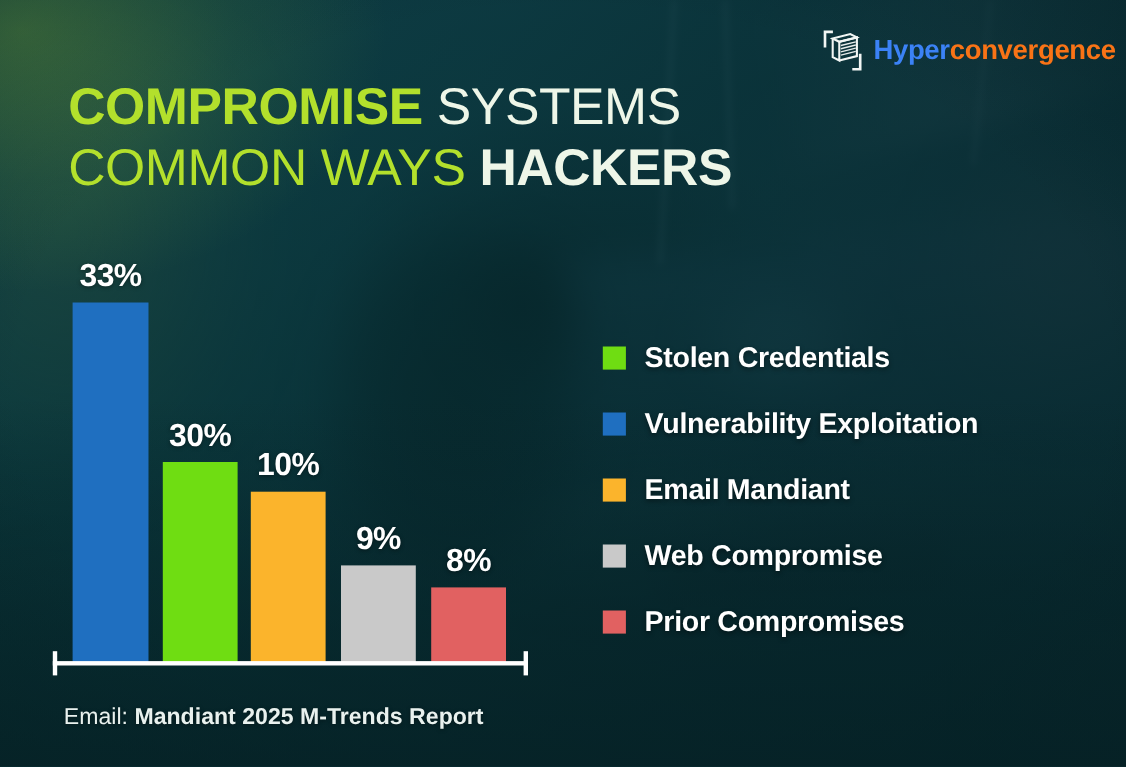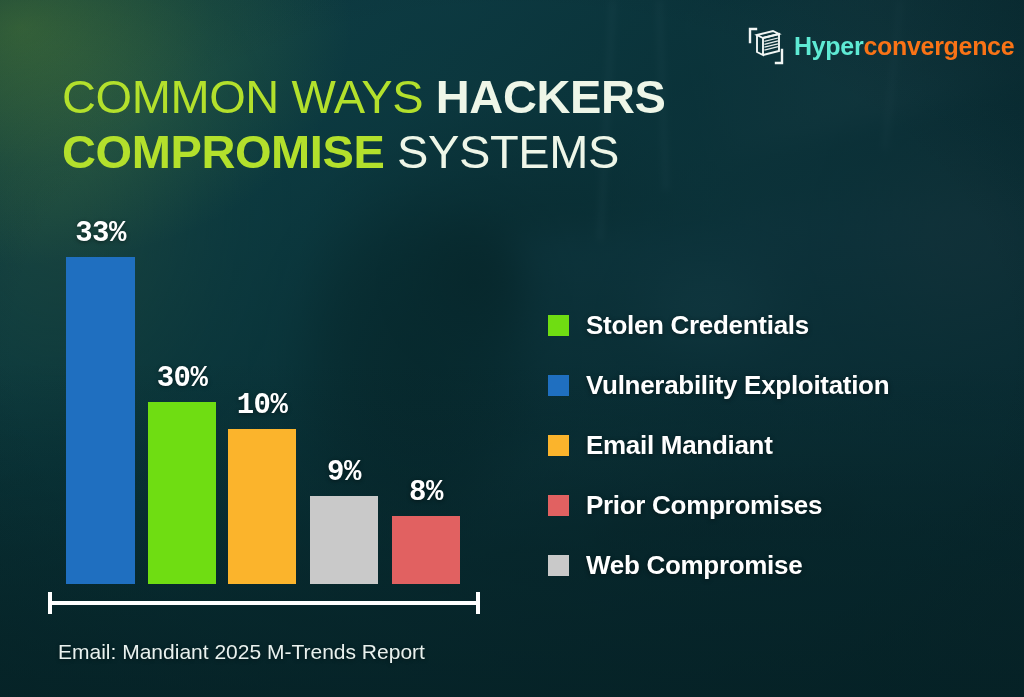--- a/index.html
+++ b/index.html
@@ -119,41 +119,41 @@
   
   .logo {
     position: absolute; left: 748px; top: 26px;
     display: flex; align-items: center; gap: 10px;
   }
   .logo-icon { width: 36px; height: 40px; display: block; }
   .logo-text {
     font-size: 25px; font-weight: bold; letter-spacing: -0.3px;
     white-space: nowrap; line-height: 1;
   }
-  .logo-hyper { color: #5eead4; }
+  .logo-hyper { color: #3b82f6; }
   .logo-conv { color: #f97316; }
 
   
   .title {
     position: absolute; left: 62px; top: 70px;
     width: 740px;
     font-size: 47px; line-height: 1.17;
     letter-spacing: -0.4px;
     text-transform: uppercase;
   }
   .t-green-reg { color: #b3e02c; font-weight: normal; }
   .t-white-bold { color: #eef6e8; font-weight: bold; }
   .t-green-bold { color: #b3e02c; font-weight: bold; }
   .t-white-reg  { color: #eef6e8; font-weight: normal; }
   .title-line { display: block; white-space: nowrap; }
 
   
   .chart {
-    position: absolute; left: 48px; top: 199px;
-    width: 440px; height: 385px; font-family: Liberation Mono, monospace;
+    position: absolute; left: 48px; top: 217px;
+    width: 440px; height: 385px;
   }
   .bars {
     position: absolute; left: 0; bottom: 0; width: 440px; height: 385px;
   }
   .bar-col {
     position: absolute; bottom: 0;
     display: flex; flex-direction: column; justify-content: flex-end;
     align-items: center;
   }
   .bar-label {
@@ -191,21 +191,21 @@
     text-shadow: 0 1px 5px rgba(0,0,0,0.45);
   }
 
   
   .source {
     position: absolute; left: 58px; top: 641px;
     font-size: 21px; color: #e9f1ee; line-height: 1; white-space: nowrap;
     text-shadow: 0 1px 4px rgba(0,0,0,0.4);
   }
   .source-prefix { font-weight: normal; }
-  .source-value { font-weight: normal; }
+  .source-value { font-weight: bold; }
 </style>
 </head>
 <body>
 
 <div id="infographic">
 
   <div class="bg-layer bg-base">
     <div class="bg-shape mon-right"></div>
     <div class="bg-shape mon-mid"></div>
     <div class="bg-shape mon-glow"></div>
@@ -246,22 +246,22 @@
             <path d="M16.4 24.1 L30 20.7"></path>
           </g>
         </svg>
       </span>
       <span class="logo-text">
         <span class="logo-hyper">Hyper</span><span class="logo-conv">convergence</span>
       </span>
     </div>
 
     <h1 class="title">
+      <span class="title-line"><span class="t-green-bold">COMPROMISE</span><span class="t-white-reg"> SYSTEMS</span></span>
       <span class="title-line"><span class="t-green-reg">COMMON WAYS </span><span class="t-white-bold">HACKERS</span></span>
-      <span class="title-line"><span class="t-green-bold">COMPROMISE</span><span class="t-white-reg"> SYSTEMS</span></span>
     </h1>
 
     <div class="chart">
       <div class="bars">
 
         <div class="bar-col" style="left:18px; width:69px; height:385px;">
           <span class="bar-label">33%</span>
           <span class="bar-rect" style="height:327px; background:#1f6fc0;"></span>
         </div>
 
@@ -301,27 +301,27 @@
       </div>
       <div class="legend-item">
         <span class="legend-swatch" style="background:#1f6fc0;"></span>
         <span class="legend-label">Vulnerability Exploitation</span>
       </div>
       <div class="legend-item">
         <span class="legend-swatch" style="background:#fbb42c;"></span>
         <span class="legend-label">Email Mandiant</span>
       </div>
       <div class="legend-item">
+        <span class="legend-swatch" style="background:#c9c9c9;"></span>
+        <span class="legend-label">Web Compromise</span>
+      </div>
+      <div class="legend-item">
         <span class="legend-swatch" style="background:#e16161;"></span>
         <span class="legend-label">Prior Compromises</span>
       </div>
-      <div class="legend-item">
-        <span class="legend-swatch" style="background:#c9c9c9;"></span>
-        <span class="legend-label">Web Compromise</span>
-      </div>
     </div>
 
     <div class="source">
       <span class="source-prefix">Email: </span><span class="source-value">Mandiant 2025 M-Trends Report</span>
     </div>
 
   </div>
 </div>
 
 </body></html>

